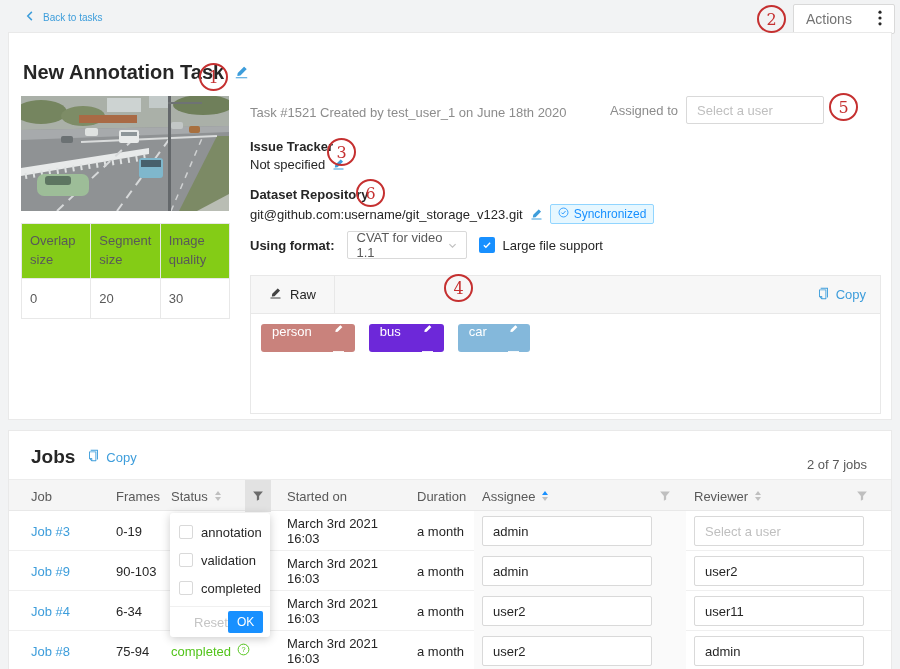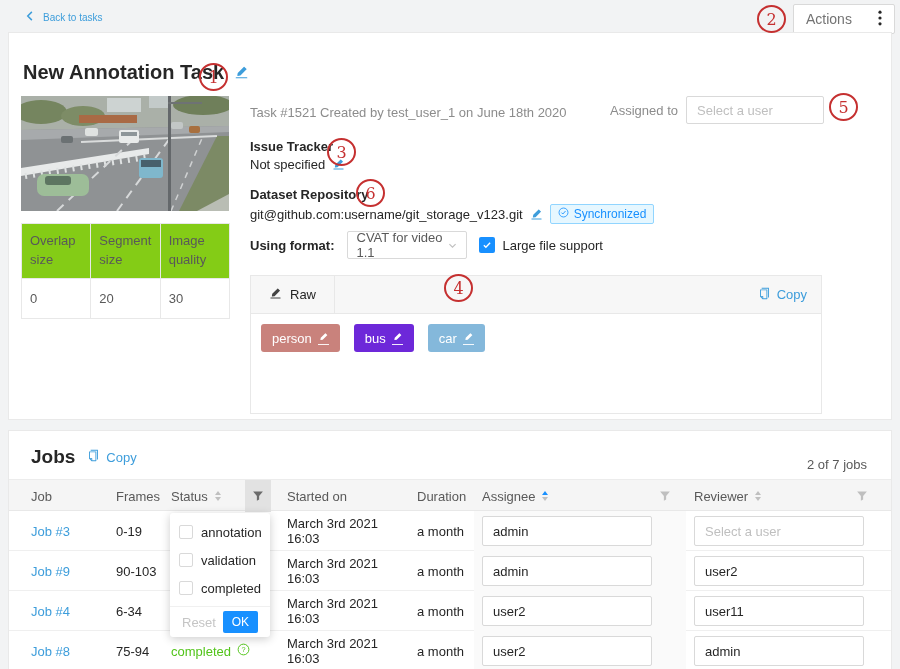--- a/index.html
+++ b/index.html
@@ -48,31 +48,31 @@
   .format-row { position:absolute; top:128px; left:0; display:flex; align-items:center; gap:12px; }
   .select-box { width:120px; height:28px; border:1px solid #d9d9d9; border-radius:2px; background:#fff;
                 display:flex; align-items:center; justify-content:space-between; padding:0 9px;
                 font-size:13px; color:#595959; cursor:pointer; }
   .cb-group { display:flex; align-items:flex-end; gap:8px; }
   .checkbox-checked { width:16px; height:16px; background:#1890ff; border-radius:2px; display:flex;
                       align-items:center; justify-content:center; cursor:pointer; }
   .cb-label { font-size:13px; color:#262626; }
 
   
-  .tabs-card { position:absolute; top:172px; left:0; width:572px; height:139px; border:1px solid #e8e8e8; }
+  .tabs-card { position:absolute; top:172px; left:0; width:631px; height:139px; border:1px solid #e8e8e8; }
   .tabs-header { position:relative; display:flex; height:38px; background:#f7f7f7; border-bottom:1px solid #e8e8e8; }
   .tab { display:flex; align-items:center; gap:8px; padding:0 18px; font-size:13px; color:#262626;
          border-right:1px solid #e8e8e8; cursor:pointer; }
   .tab.active { background:#fff; box-shadow:0 1px 0 #fff; }
   .copy-link { display:flex; align-items:center; gap:6px; color:#3d9ddb; font-size:13px; cursor:pointer; }
   .tabs-copy { position:absolute; right:14px; top:0; height:100%; }
   .labels-row { display:flex; align-items:center; gap:14px; padding:10px 10px; }
   .add-label-btn { display:flex; align-items:center; gap:8px; height:30px; padding:0 11px; background:#fff;
                    border:1px solid #d9d9d9; border-radius:2px; font-size:13px; color:#262626; cursor:pointer; }
-  .label-chip { display:flex; align-items:center; gap:6px; height:28px; padding:0 11px; border-radius:3px;
+  .label-chip { display:flex; gap:21px; height:28px; padding:0 11px; border-radius:3px;
                 color:#fff; font-size:13px; cursor:pointer; }
   .chip-pencil { display:inline-flex; border-bottom:1px solid rgba(255,255,255,.9); padding-bottom:1px; }
 
   
   .jobs-title-row { position:absolute; left:22px; top:15px; display:flex; align-items:center; gap:12px; }
   .jobs-title { font-size:19px; font-weight:700; color:#262626; }
   .jobs-count { position:absolute; right:24px; top:26px; font-size:13px; color:#595959; }
 
   .jgrid { display:grid; grid-template-columns:85px 55px 108px 130px 65px 212px 1fr;
            padding-left:22px; padding-right:8px; align-items:center; }
@@ -95,21 +95,21 @@
   .assignee-cell { background:#fafafa; height:40px; display:flex; align-items:center; }
   .row-input { width:170px; height:30px; }
   .status-completed { display:flex; align-items:center; gap:6px; color:#52c41a; }
 
   
   .filter-dd { position:absolute; left:170px; top:513px; width:100px; background:#fff; border-radius:3px;
                box-shadow:0 2px 10px rgba(0,0,0,.2); z-index:20; padding-top:5px; font-size:13px; color:#262626; }
   .dd-item { display:flex; align-items:center; gap:8px; height:28px; padding:0 9px; cursor:pointer; }
   .dd-cb { width:14px; height:14px; border:1px solid #d9d9d9; border-radius:2px; background:#fff; flex:none; }
   .dd-footer { margin-top:4px; border-top:1px solid #f0f0f0; height:31px; display:flex; align-items:center;
-               justify-content:space-between; padding:0 12px; }
+               justify-content:space-between; padding:0 24px; }
   .dd-reset { color:#c5c5c5; font-size:13px; cursor:not-allowed; background:none; border:none; }
   .dd-ok { background:#1890ff; color:#fff; border:none; border-radius:2px; font-size:12px; height:22px;
            padding:0 9px; cursor:pointer; }
 
   
   .marker { position:absolute; width:29px; height:28px; border:2px solid #c53030; border-radius:50%;
             display:flex; align-items:center; justify-content:center; color:#c53030;
             font-family:"DejaVu Serif", serif; font-size:16px; background:transparent; z-index:30; }
 </style>
 </head>

